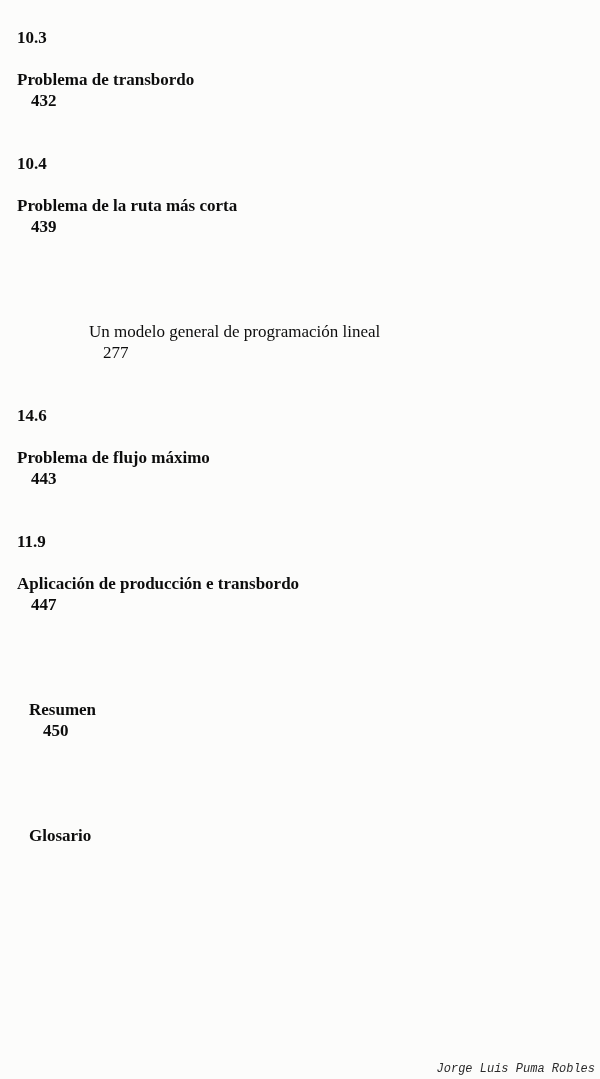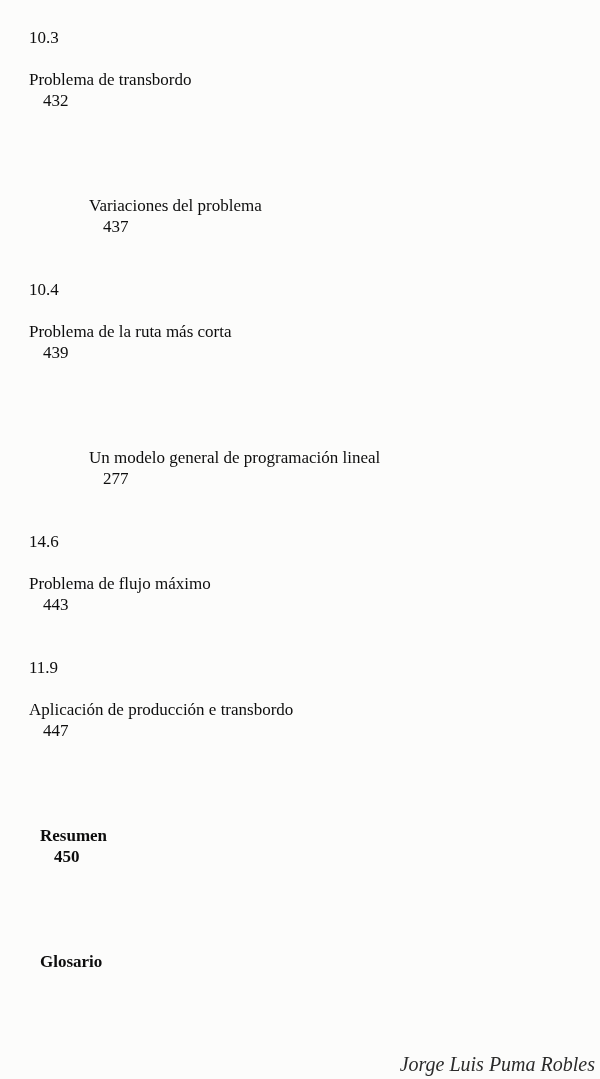--- a/index.html
+++ b/index.html
@@ -16,54 +16,48 @@
     background: var(--paper, #fcfcfb);
     color: var(--ink, #0d0d0d);
   }
   .line {
     font-size: 17px;
     line-height: 21px;
     white-space: pre-wrap;
     color: var(--ink, #0d0d0d);
   }
   
-  .t-s   { padding-left: 12px; font-weight: 400; }
+  .t-s   { font-weight: 700; }
   .t-s .num { display: inline-block; min-width: 40px; }
   
-  .t-b   { padding-left: 23px; font-weight: 700; }
+  .t-b   { padding-left: 12px; font-weight: 700; }
   
   .t-sub { padding-left: 72px; font-weight: 400; }
   
   .pg { margin-left: 14px; }
   .signature {
     position: absolute;
     right: 5px; bottom: 3px;
-    font-family: Liberation Serif, serif;
+    font-family: Liberation Mono, monospace;
     font-style: italic;
-    font-size: 20px;
+    font-size: 12px;
     color: var(--signature-ink, #2b2b2b);
     white-space: nowrap;
   }
 </style>
 </head>
 <body>
 
 <div class="scan-page">
   <div>
       <p class="line t-s">
     <span class="num">10.3</span>
     
     <span class="text">Problema de transbordo</span>
     <span class="pg">432</span>
-  </p>
-      <p class="line t-sub">
-    
-    
-    <span class="text">Variaciones del problema</span>
-    <span class="pg">437</span>
   </p>
       <p class="line t-s">
     <span class="num">10.4</span>
     
     <span class="text">Problema de la ruta más corta</span>
     <span class="pg">439</span>
   </p>
       <p class="line t-sub">
     
     

